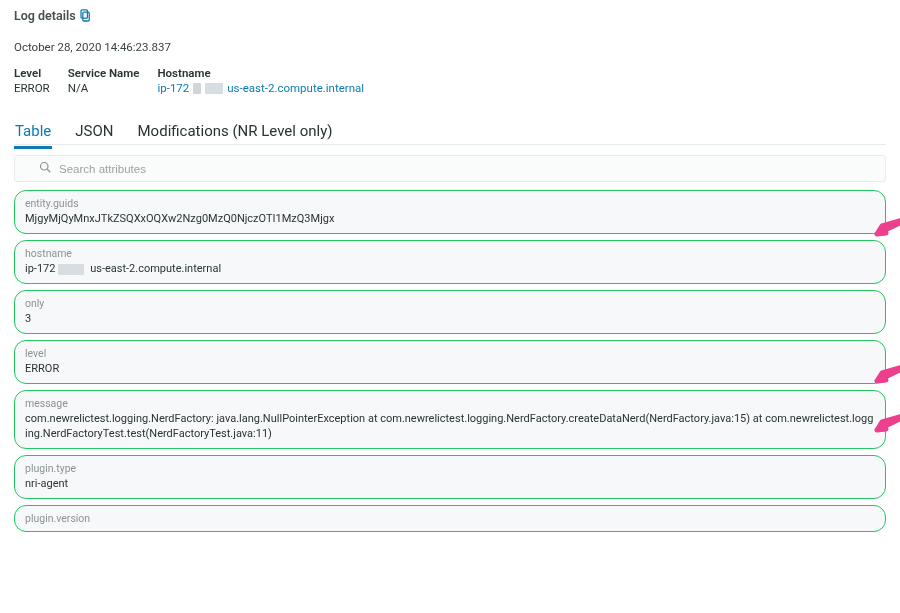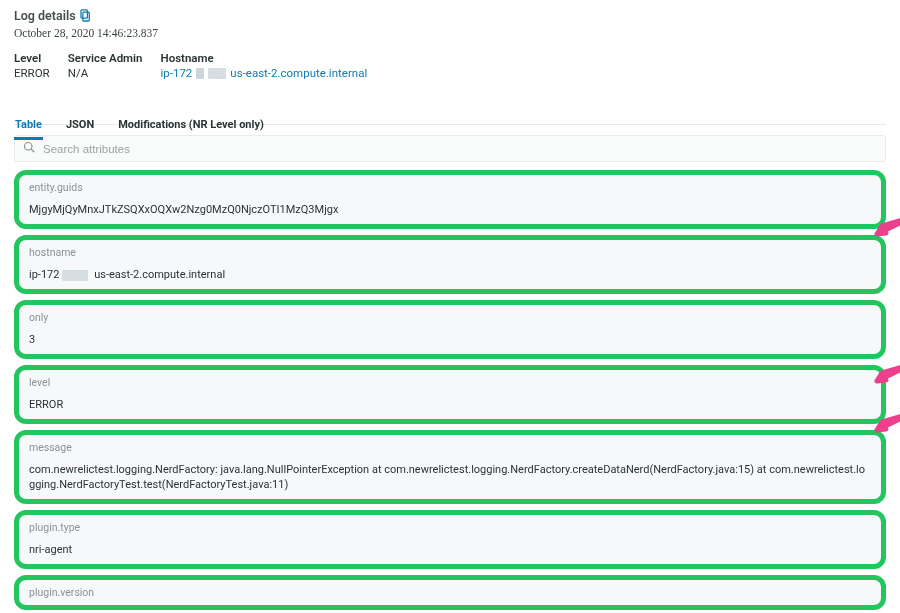--- a/index.html
+++ b/index.html
@@ -26,22 +26,21 @@
   }
   .copy-icon {
     width: 12px; height: 14px;
     display: inline-flex;
     align-items: center; justify-content: center;
   }
   .copy-icon svg { width: 11px; height: 13px; stroke: #0e7bb0; fill: none; stroke-width: 1.4; }
   .hdr-ts {
     font-size: 11.5px;
     color: #3b4444;
-    margin-top: 4px;
-    font-family: Liberation Serif, serif;
+    margin-top: 17px;
   }
 
   .meta {
     margin-top: 12px;
     display: flex;
     gap: 18px;
   }
   .meta-col { display: flex; flex-direction: column; }
   .meta-label {
     font-size: 11.5px;
@@ -69,77 +68,77 @@
 
   
   .tabs {
     margin-top: 22px;
     display: flex;
     align-items: flex-end;
     gap: 22px;
     border-bottom: 1px solid #e6ebed;
   }
   .tab {
-    font-size: 11px;
-    font-weight: 700;
+    font-size: 15px;
+    font-weight: 400;
     color: #2a3434;
     padding: 0 1px 6px 1px;
     border-bottom: 3px solid transparent;
     position: relative;
-    top: 16px;
+    top: 5px;
     cursor: pointer;
   }
   .tab.active {
     color: #0e7bb0;
     border-bottom-color: #0e7bb0;
   }
 
   
   .search-wrap {
     margin-top: 10px;
     display: flex;
     align-items: flex-end;
     gap: 6px;
     background: #fafcfc;
     border: 1px solid #e6ebed;
     border-radius: 3px;
-    padding: 5px 8px;
+    padding: 5px 24px;
   }
   .search-wrap svg { width: 12px; height: 12px; stroke: #8c9393; fill: none; stroke-width: 1.6; }
   .search-input {
     border: none;
     outline: none;
     background: transparent;
     font-size: 11.5px;
     color: #2a3434;
     width: 100%;
   }
   .search-input::placeholder { color: #9aa2a2; }
 
   
   .rows { margin-top: 8px; position: relative; }
   .row {
     background: #f6f8f9;
-    border: 5px solid #22c55e;
+    border: 1px solid #22c55e;
     border-radius: 12px;
     padding: 6px 10px 6px 10px;
     margin-bottom: 6px;
     position: relative;
   }
   .row-key {
     font-size: 10.5px;
     color: #8c9393;
     line-height: 1.25;
   }
   .row-val {
     font-size: 11px;
     color: #2a3434;
     line-height: 1.35;
     word-break: break-all;
-    margin-top: 9px;
+    margin-top: 2px;
   }
   .row-val .redact {
     vertical-align: middle;
     margin: 0 3px;
   }
 
   
   .arrow {
     position: absolute;
     z-index: 20;
@@ -161,21 +160,21 @@
     </span>
   </div>
   <div class="hdr-ts">October 28, 2020 14:46:23.837</div>
 
   <div class="meta">
     <div class="meta-col">
       <span class="meta-label">Level</span>
       <span class="meta-val">ERROR</span>
     </div>
     <div class="meta-col">
-      <span class="meta-label">Service Admin</span>
+      <span class="meta-label">Service Name</span>
       <span class="meta-val">N/A</span>
     </div>
     <div class="meta-col">
       <span class="meta-label">Hostname</span>
       <span class="meta-val hostname-val">
         <span class="hostname-link">ip-172</span>
         <span class="redact sm"></span>
         <span class="redact md"></span>
         <span class="hostname-link">us-east-2.compute.internal</span>
       </span>

